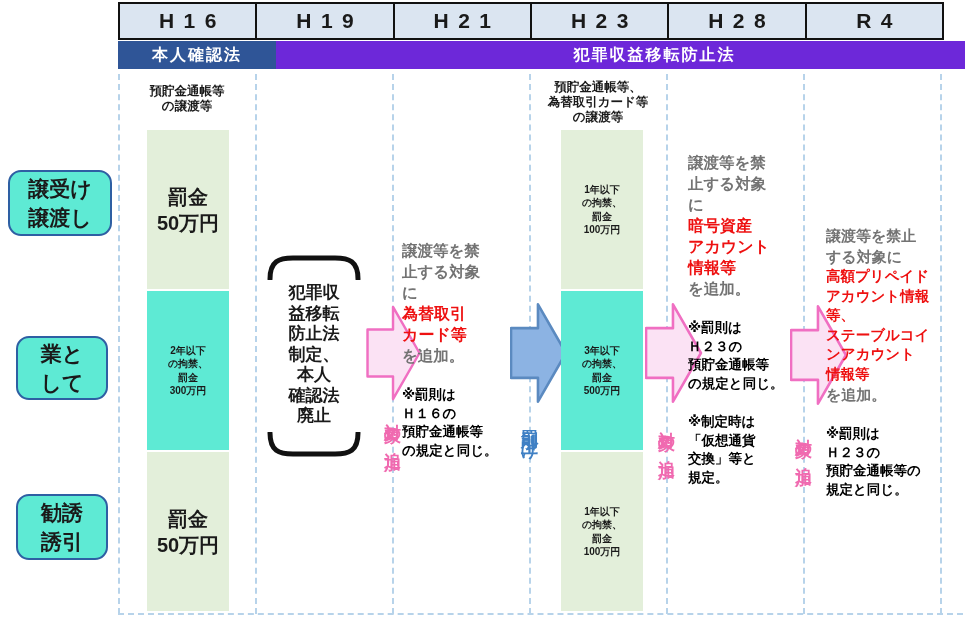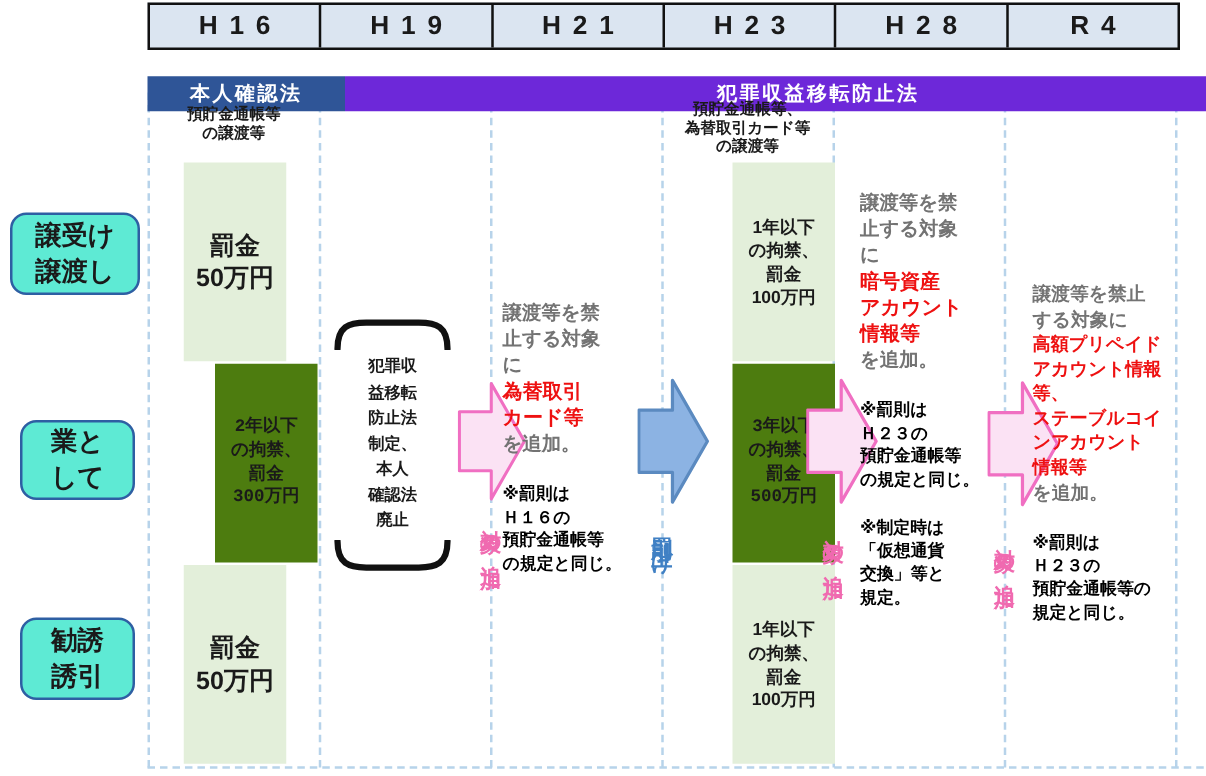--- a/index.html
+++ b/index.html
@@ -11,44 +11,44 @@
   
   .era-table{left:118px;top:2px;width:822px;height:34px;display:flex;
              border:2.5px solid #111;background:#dbe5f1;}
   .era-cell{flex:1;display:flex;align-items:center;justify-content:center;
             font-size:21px;font-weight:bold;letter-spacing:.45em;text-indent:.45em;
             border-left:2px solid #111;}
   .era-cell:first-child{border-left:none;}
 
   
   .band{height:28px;display:flex;align-items:center;justify-content:center;
-        color:#fff;font-weight:bold;font-size:16px;letter-spacing:2px;margin-top:20px;}
+        color:#fff;font-weight:bold;font-size:16px;letter-spacing:2px;}
   .band-blue{left:118px;top:41px;width:158px;background:#2f5597;}
   .band-green{left:276px;top:41px;width:757px;background:#6d28d9;}
 
   
   .vguide{top:74px;height:540px;width:0;border-left:2px dashed #b7d3ea;}
   .hguide{left:118px;top:613px;width:845px;height:0;border-top:2px dashed #b7d3ea;}
 
   
   .rowlabel{background:#5eead4;border:2.5px solid #2e5fa3;border-radius:13px;
             display:flex;align-items:center;justify-content:center;text-align:center;
             font-size:21px;font-weight:bold;line-height:1.4;}
 
   
   .colhead{text-align:center;font-size:12.5px;font-weight:bold;line-height:1.18;}
   .pbox{width:82px;height:159px;display:flex;align-items:center;justify-content:center;
         text-align:center;font-weight:bold;}
   .pbox.light{background:#e3efda;}
-  .pbox.dark{background:#4d7c0f;font-family:Liberation Mono, monospace;}
+  .pbox.dark{background:#5eead4;}
   .fz20{font-size:20px;line-height:1.3;}
-  .fz16{font-size:14px;line-height:1.35;margin-left:25px;}
-
-  
-  .bracket-text{text-align:center;font-size:13px;font-weight:bold;line-height:20.5px;}
+  .fz16{font-size:10px;line-height:1.35;}
+
+  
+  .bracket-text{text-align:center;font-size:17px;font-weight:bold;line-height:20.5px;}
 
   
   .changeblock{font-weight:bold;}
   .intro,.outro{font-size:15.5px;line-height:21px;color:#737373;}
   .added{font-size:16px;line-height:21px;color:#ee1111;}
   .note{font-size:13.5px;line-height:18.5px;margin-top:20px;color:#000000;}
   .r4 .intro,.r4 .outro{font-size:15px;line-height:21px;}
   .r4 .added{font-size:14.5px;line-height:19.5px;}
 
   

